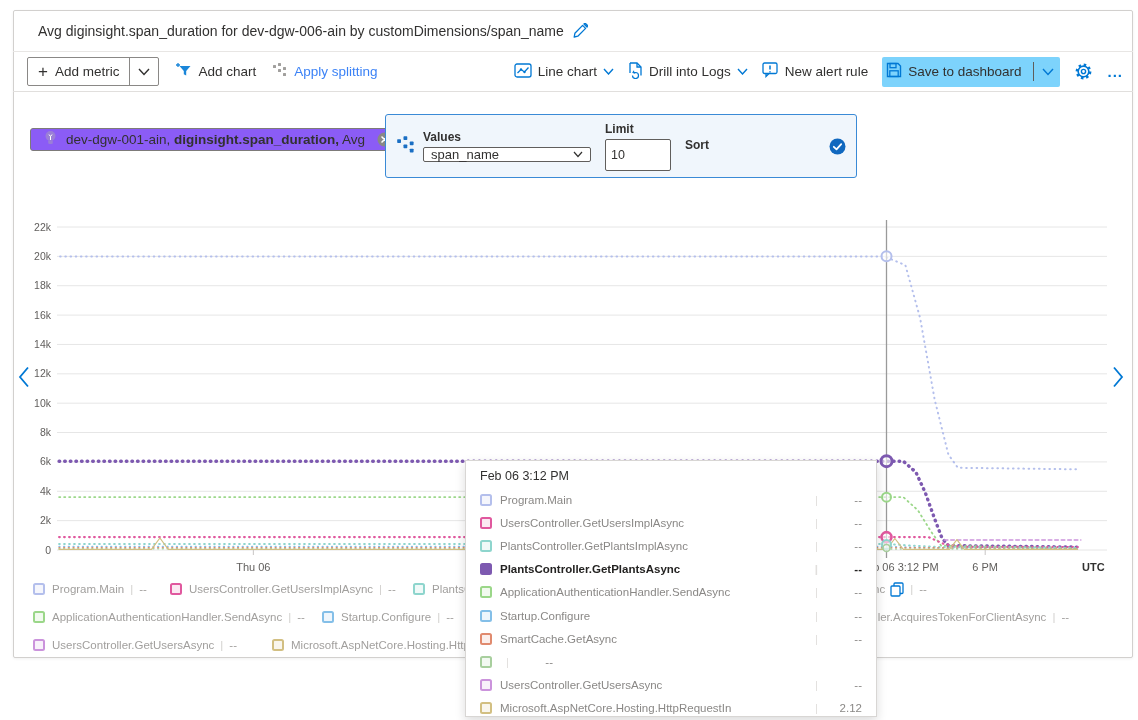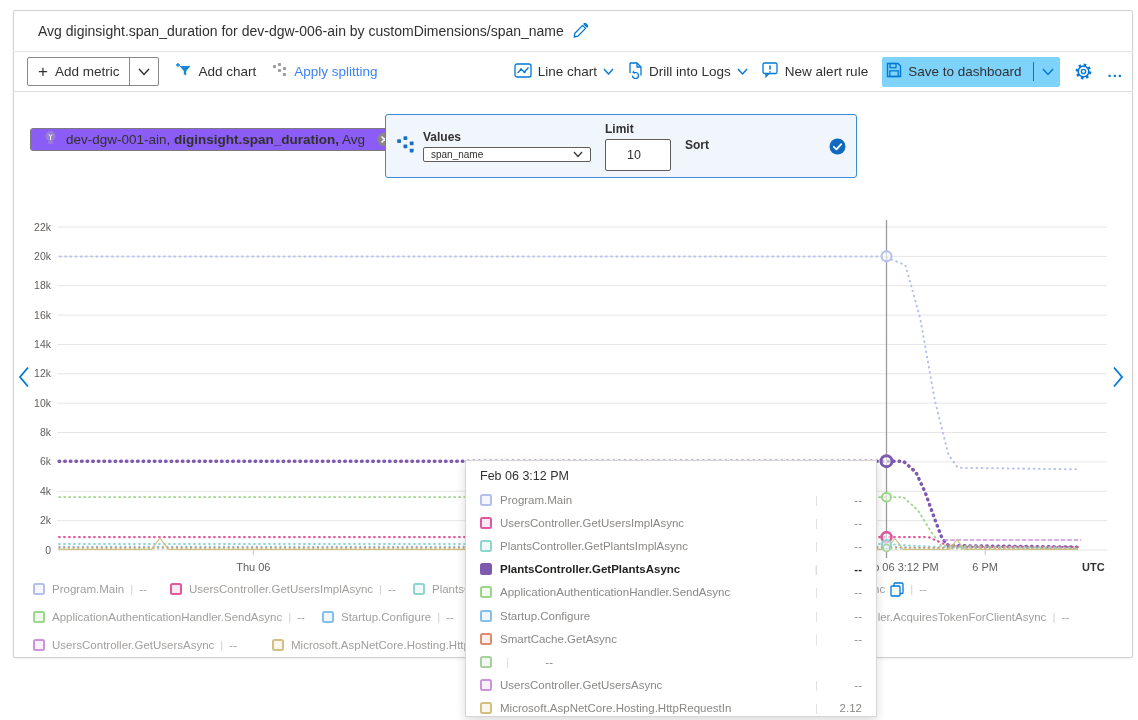--- a/index.html
+++ b/index.html
@@ -33,23 +33,23 @@
   
   .pill { position:absolute; left:30px; top:128px; height:23px; display:flex; align-items:center; gap:8px; padding:0 12px 0 12px; border:1px solid #7d7b79; border-radius:3px; background:#8b5cf6; font-size:13.5px; color:#323130; }
   .pill b { font-weight:700; }
   .pill .dismiss { margin-left:4px; cursor:pointer; display:inline-flex; }
 
   
   .split-box { position:absolute; left:385px; top:114px; width:472px; height:64px; background:#f0f6fc; border:1.5px solid #3a8ad6; border-radius:3px; display:flex; align-items:center; }
   .split-ic { margin:10px 8px 0 10px; }
   .fld { display:flex; flex-direction:column; margin-right:14px; }
   .fld-label { font-size:12px; font-weight:700; color:#323130; margin-bottom:3px; }
-  .selectbox { background:#fff; border:1px solid #605e5c; border-radius:2px; height:15px; display:flex; align-items:center; justify-content:space-between; padding:0 7px; font-size:10px; color:#323130; cursor:pointer; }
+  .selectbox { background:#fff; border:1px solid #605e5c; border-radius:2px; height:15px; display:flex; align-items:center; justify-content:space-between; padding:0 7px; font-size:13px; color:#323130; cursor:pointer; }
   .selectbox .sel-txt { white-space:nowrap; }
-  .limit-input { background:#fff; border:1px solid #605e5c; border-radius:2px; height:32px; width:66px; font-size:12.5px; color:#323130; padding:0 21px; font-family:"Liberation Sans",sans-serif; }
+  .limit-input { background:#fff; border:1px solid #605e5c; border-radius:2px; height:32px; width:66px; font-size:12.5px; color:#323130; padding:0 5px; font-family:"Liberation Sans",sans-serif; }
   .w-values { width:168px; }
   .w-sort { width:170px; }
   .split-check { margin:0 10px 0 0; display:flex; align-items:center; }
 
   
   #chart-svg { position:absolute; left:0; top:212px; width:1138px; height:366px; }
   .pan { position:absolute; top:366px; cursor:pointer; }
   .pan-left { left:18px; }
   .pan-right { left:1112px; }
   .utc-label { position:absolute; left:1082px; top:561px; font-size:11px; font-weight:700; color:#323130; }

